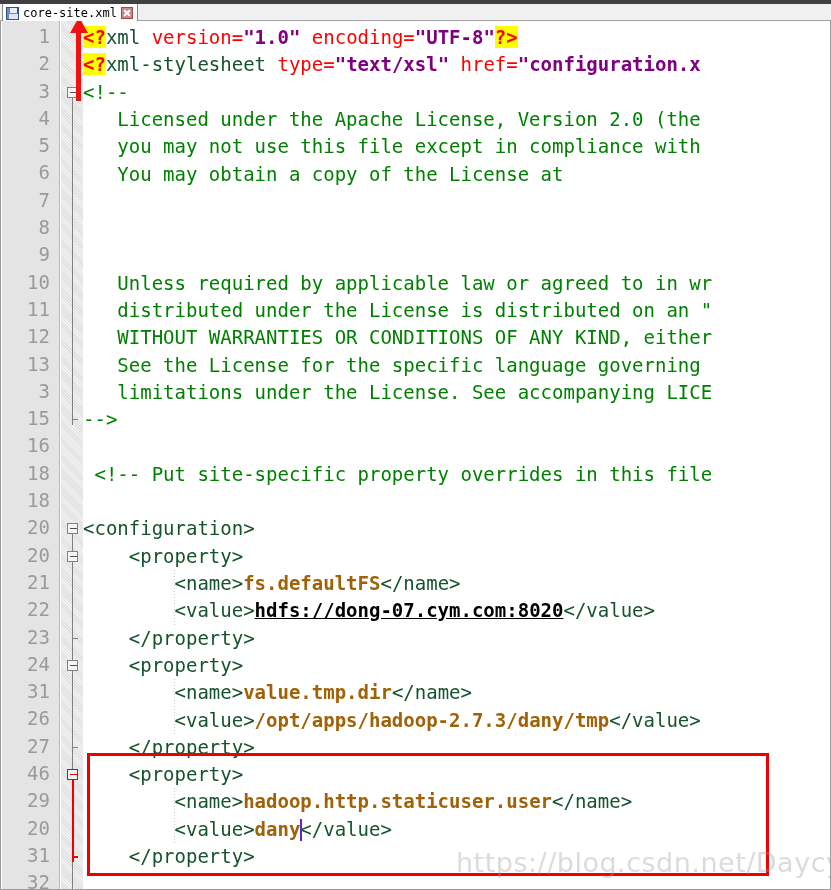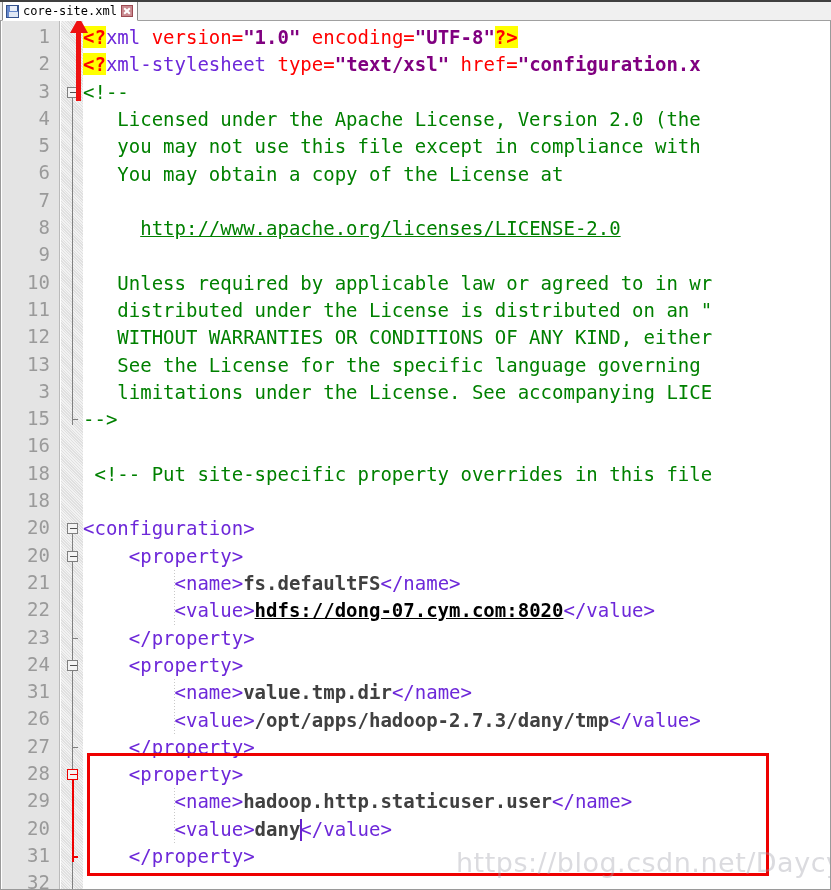--- a/index.html
+++ b/index.html
@@ -15,21 +15,21 @@
     position: relative;
     width: 831px; height: 890px;
     background: #ffffff;
   }
 
   
   .tabbar {
     position: absolute; left: 0; top: 0;
     width: 831px; height: 21px;
     background: #f0f0f0;
-    border-top: 2px solid #404040;
+    border-top: 4px solid #404040;
     border-bottom: 1px solid #a0a0a0;
   }
   .tab {
     position: absolute; left: 2px; top: 0px;
     height: 19px;
     padding: 0 4px 0 3px;
     display: flex; align-items: center; gap: 4px;
     background: #ffffff;
     border: 1px solid #8a8a8a;
     border-bottom: 1px solid #ffffff;
@@ -138,26 +138,26 @@
 
   
   .curline-hl {
     position: absolute; left: 60px;
     height: 27.3px;
     width: 771px;
     background: #e6e6fa;
   }
 
   
-  .t-tag      { color: #6d28d9; }
+  .t-tag      { color: #14532d; }
   .t-attr     { color: #ff0000; }
   .t-str      { color: #800080; font-weight: bold; }
   .t-pi       { color: #ff0000; background: #ffff00; font-weight: bold; }
   .t-comment  { color: #008000; }
-  .t-text     { color: #404040; font-weight: bold; }
+  .t-text     { color: #a16207; font-weight: bold; }
   .t-url      { color: #008000; text-decoration: underline; }
   .t-urlblk   { color: #000000; font-weight: bold; text-decoration: underline; }
 
   
   .indentguide {
     position: absolute;
     width: 1px;
     background: repeating-linear-gradient(
       to bottom, #c8c8c8 0 1px, transparent 1px 3px);
   }
@@ -269,21 +269,21 @@
           <div class="lineno">18</div>
           <div class="lineno">20</div>
           <div class="lineno">20</div>
           <div class="lineno">21</div>
           <div class="lineno">22</div>
           <div class="lineno">23</div>
           <div class="lineno">24</div>
           <div class="lineno">31</div>
           <div class="lineno">26</div>
           <div class="lineno">27</div>
-          <div class="lineno">28</div>
+          <div class="lineno">46</div>
           <div class="lineno">29</div>
           <div class="lineno">20</div>
           <div class="lineno">31</div>
           <div class="lineno">32</div>
         </div>
     </div>
 
     <div class="foldmargin"></div>
 
     <div id="foldgfx">
@@ -310,21 +310,21 @@
           <div class="indentguide" style="left: 91px; top: 767.4px; height: 54.6px;"></div>
         </div>
       <div id="codelines">
           <div class="line" style="top: 3px;"><span class="txt t-pi">&lt;?</span><span class="txt t-tag">xml </span><span class="txt t-attr">version=</span><span class="txt t-str">"1.0"</span><span class="txt t-attr"> encoding=</span><span class="txt t-str">"UTF-8"</span><span class="txt t-pi">?&gt;</span></div>
           <div class="line" style="top: 30.3px;"><span class="txt t-pi">&lt;?</span><span class="txt t-tag">xml-stylesheet </span><span class="txt t-attr">type=</span><span class="txt t-str">"text/xsl"</span><span class="txt t-attr"> href=</span><span class="txt t-str">"configuration.x</span></div>
           <div class="line" style="top: 57.6px;"><span class="txt t-comment">&lt;!--</span></div>
           <div class="line" style="top: 84.9px;"><span class="txt t-comment">   Licensed under the Apache License, Version 2.0 (the</span></div>
           <div class="line" style="top: 112.2px;"><span class="txt t-comment">   you may not use this file except in compliance with</span></div>
           <div class="line" style="top: 139.5px;"><span class="txt t-comment">   You may obtain a copy of the License at</span></div>
           <div class="line" style="top: 166.8px;"><span class="txt t-comment"></span></div>
-          <div class="line" style="top: 194.1px;"><span class="txt t-comment">     </span><span class="txt t-url">http://www.apache.org/licenses/LICENSE-2.0</span></div>
+          <div class="line" style="top: 194.1px;"><span class="txt t-comment">     </span></div>
           <div class="line" style="top: 221.4px;"><span class="txt t-comment"></span></div>
           <div class="line" style="top: 248.7px;"><span class="txt t-comment">   Unless required by applicable law or agreed to in wr</span></div>
           <div class="line" style="top: 276px;"><span class="txt t-comment">   distributed under the License is distributed on an "</span></div>
           <div class="line" style="top: 303.3px;"><span class="txt t-comment">   WITHOUT WARRANTIES OR CONDITIONS OF ANY KIND, either</span></div>
           <div class="line" style="top: 330.6px;"><span class="txt t-comment">   See the License for the specific language governing </span></div>
           <div class="line" style="top: 357.9px;"><span class="txt t-comment">   limitations under the License. See accompanying LICE</span></div>
           <div class="line" style="top: 385.2px;"><span class="txt t-comment">--&gt;</span></div>
           <div class="line" style="top: 412.5px;"><span class="txt t-comment"></span></div>
           <div class="line" style="top: 439.8px;"><span class="txt t-comment"> &lt;!-- Put site-specific property overrides in this file</span></div>
           <div class="line" style="top: 467.1px;"><span class="txt t-comment"></span></div>

